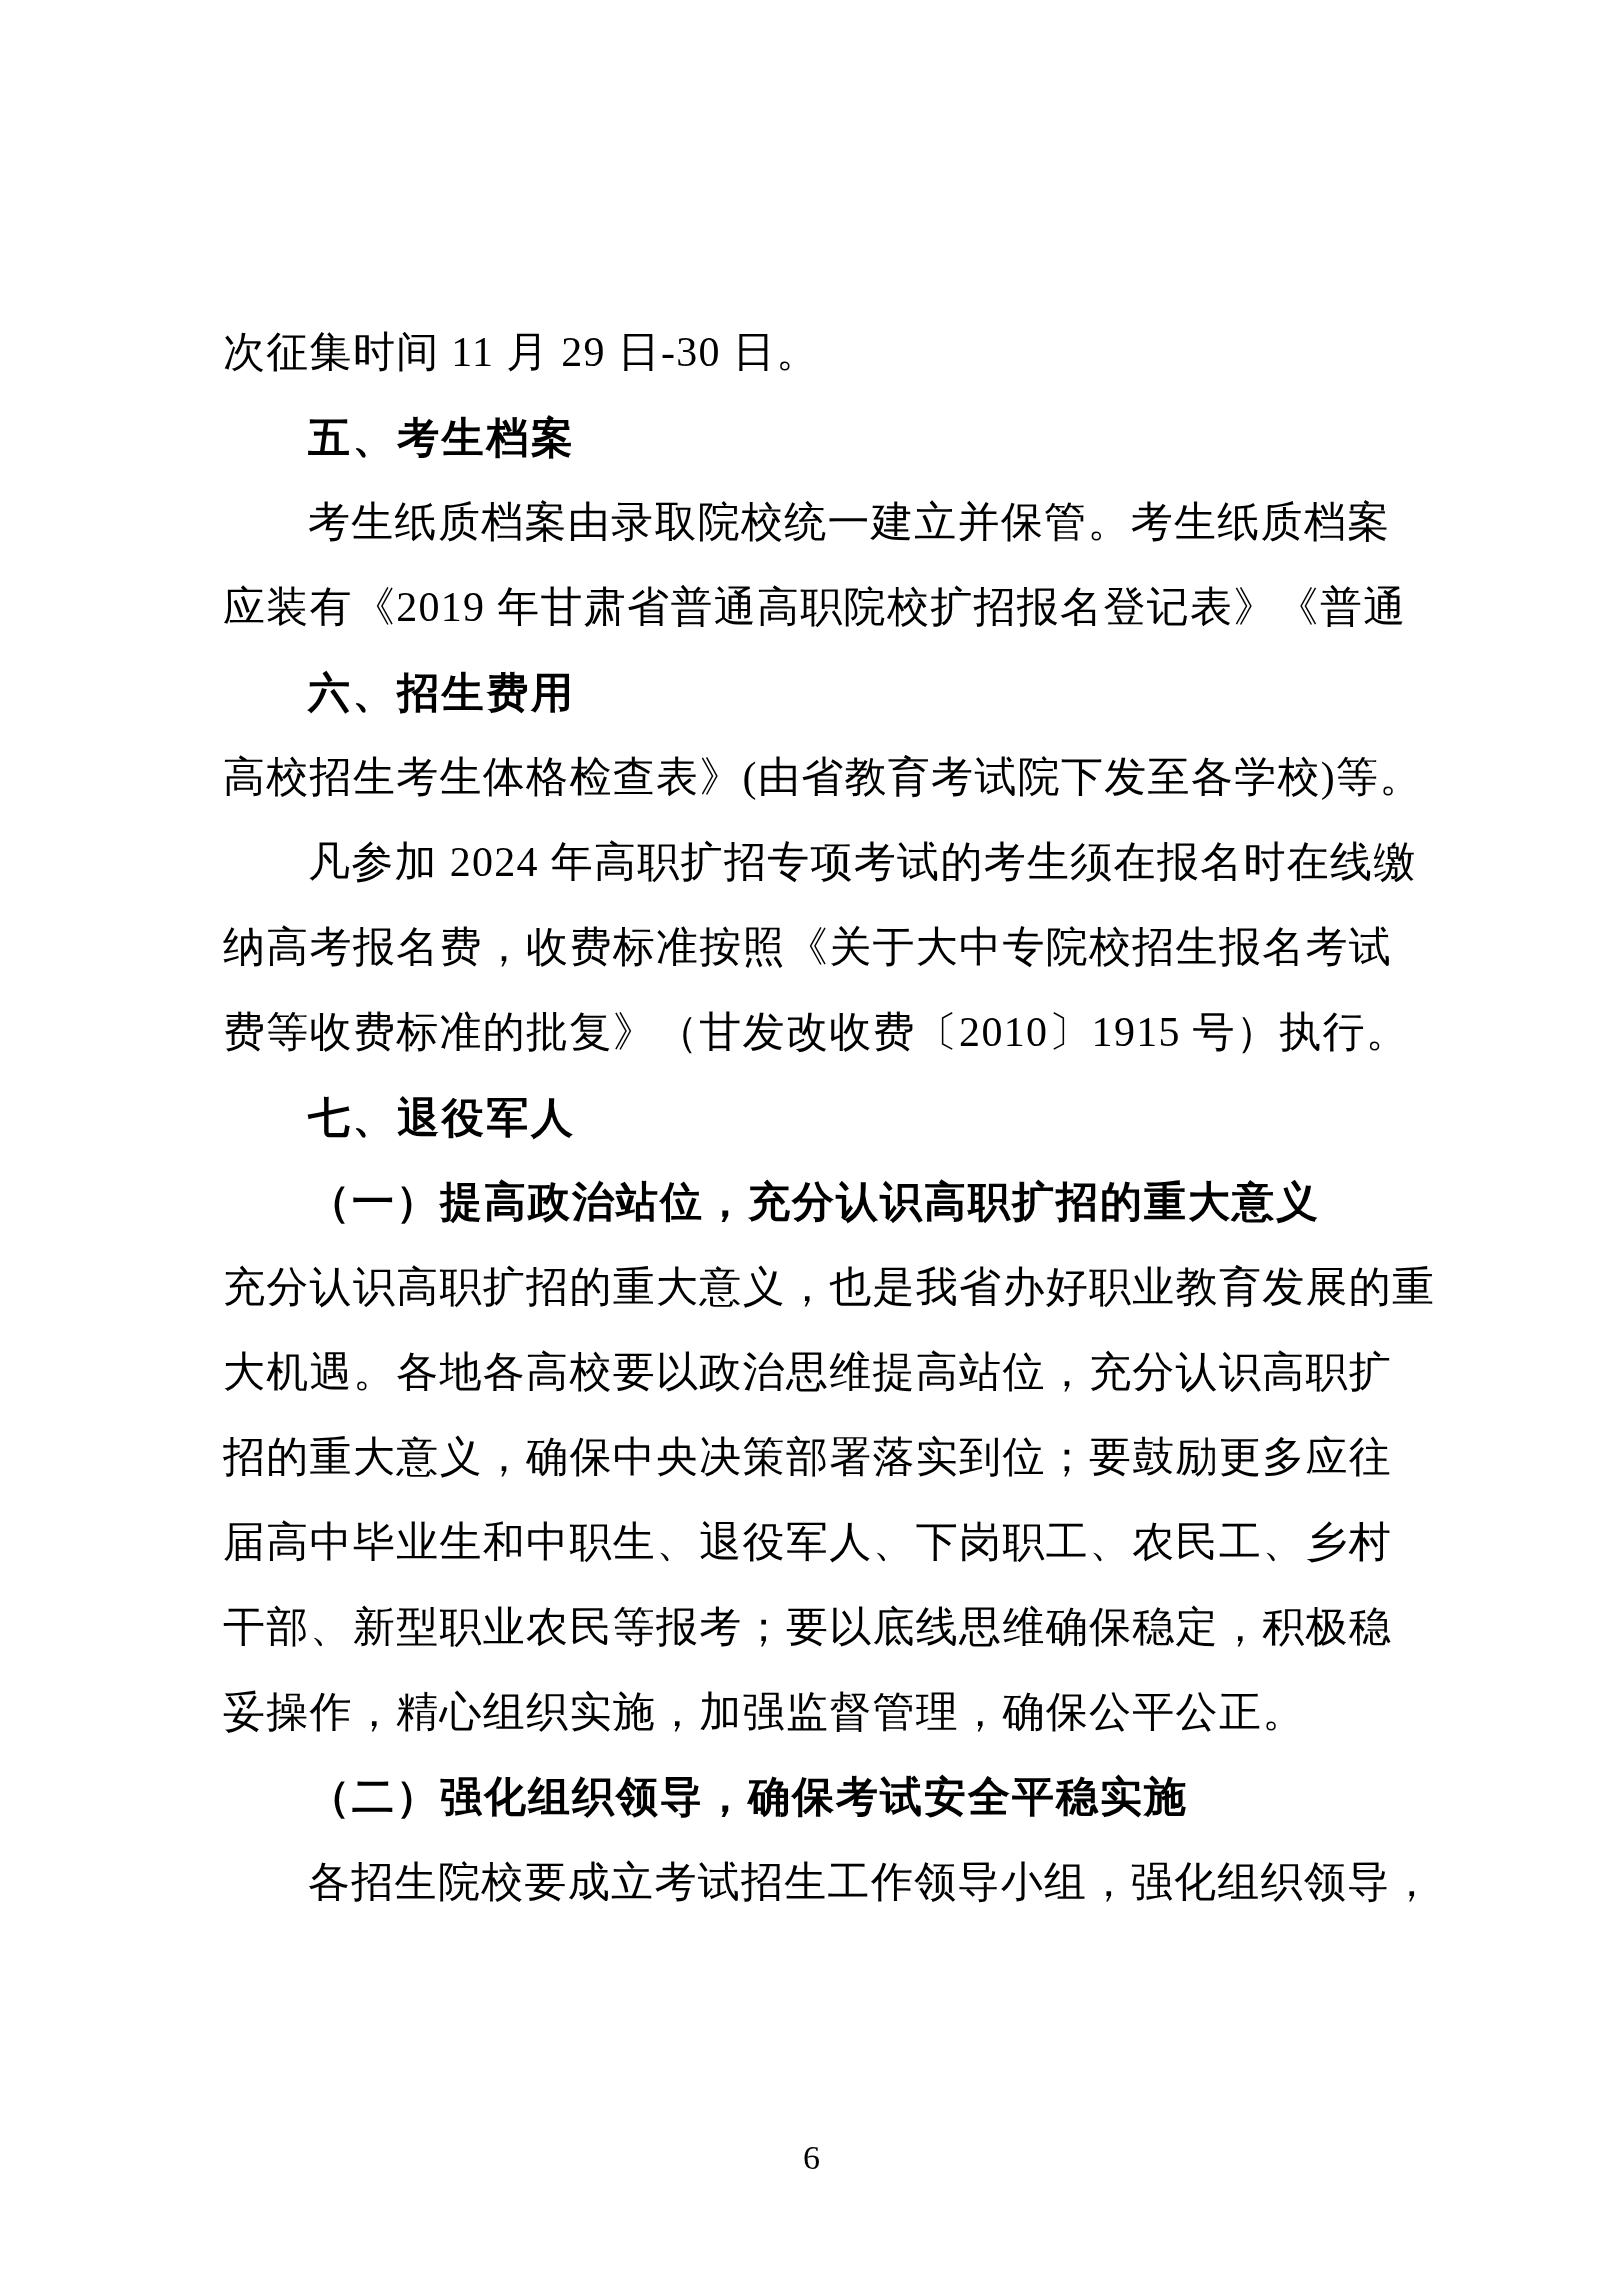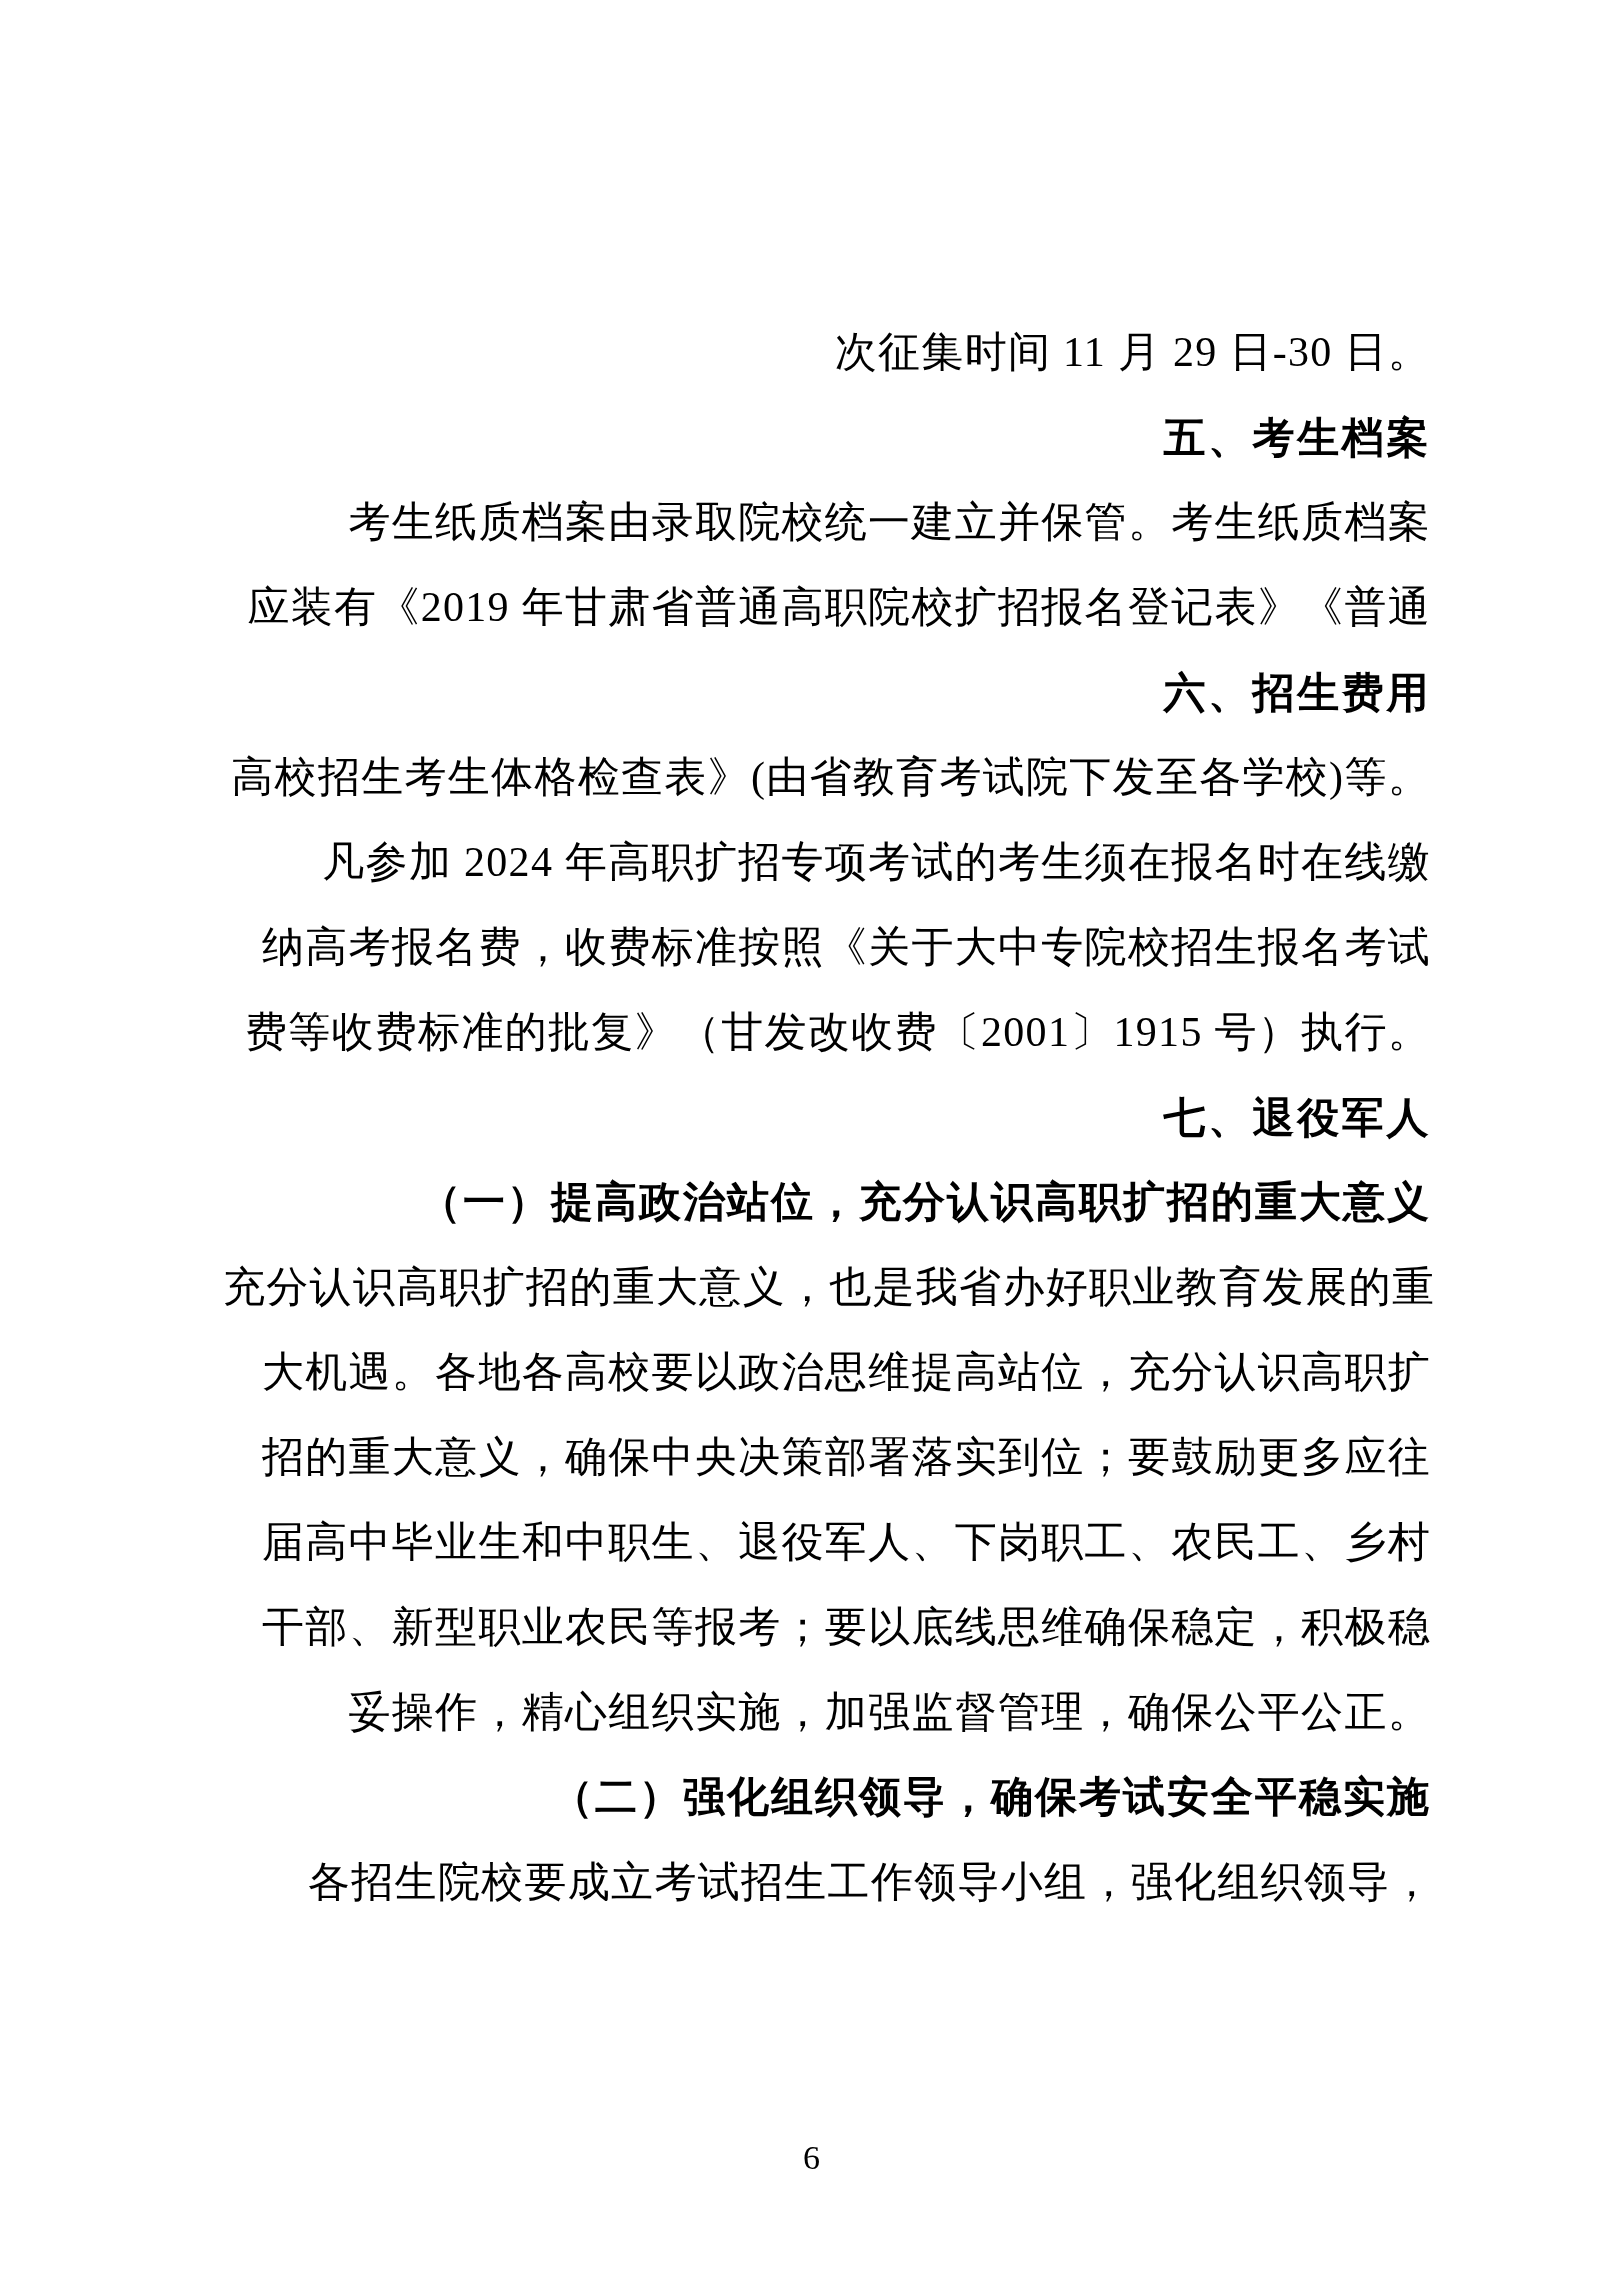--- a/index.html
+++ b/index.html
@@ -15,21 +15,20 @@
     background: #ffffff;
     color: #000000;
     font-family: "Liberation Serif", serif;
     overflow: hidden;
   }
   .content {
     position: absolute;
     left: 223px;
     top: 310px;
     width: 1208px;
-    text-align: right;
   }
   .line {
     height: 85px;
     line-height: 85px;
     font-size: 42px;
     white-space: nowrap;
     letter-spacing: 1.3px;
   }
   .indent {
     padding-left: 85px;
@@ -61,21 +60,21 @@
 <div class="page">
   <div class="content">
     <div class="line">次征集时间 11 月 29 日-30 日。</div>
     <div class="line heading indent">五、考生档案</div>
     <div class="line indent">考生纸质档案由录取院校统一建立并保管。考生纸质档案</div>
     <div class="line">应装有《2019 年甘肃省普通高职院校扩招报名登记表》《普通</div>
     <div class="line heading indent">六、招生费用</div>
     <div class="line">高校招生考生体格检查表》(由省教育考试院下发至各学校)等。</div>
     <div class="line indent">凡参加 2024 年高职扩招专项考试的考生须在报名时在线缴</div>
     <div class="line">纳高考报名费，收费标准按照《关于大中专院校招生报名考试</div>
-    <div class="line">费等收费标准的批复》（甘发改收费〔2001〕1915 号）执行。</div>
+    <div class="line">费等收费标准的批复》（甘发改收费〔2010〕1915 号）执行。</div>
     <div class="line heading indent">七、退役军人</div>
     <div class="line subhead indent">（一）提高政治站位，充分认识高职扩招的重大意义</div>
     <div class="line">充分认识高职扩招的重大意义，也是我省办好职业教育发展的重</div>
     <div class="line">大机遇。各地各高校要以政治思维提高站位，充分认识高职扩</div>
     <div class="line">招的重大意义，确保中央决策部署落实到位；要鼓励更多应往</div>
     <div class="line">届高中毕业生和中职生、退役军人、下岗职工、农民工、乡村</div>
     <div class="line">干部、新型职业农民等报考；要以底线思维确保稳定，积极稳</div>
     <div class="line">妥操作，精心组织实施，加强监督管理，确保公平公正。</div>
     <div class="line subhead indent">（二）强化组织领导，确保考试安全平稳实施</div>
     <div class="line indent">各招生院校要成立考试招生工作领导小组，强化组织领导，</div>

